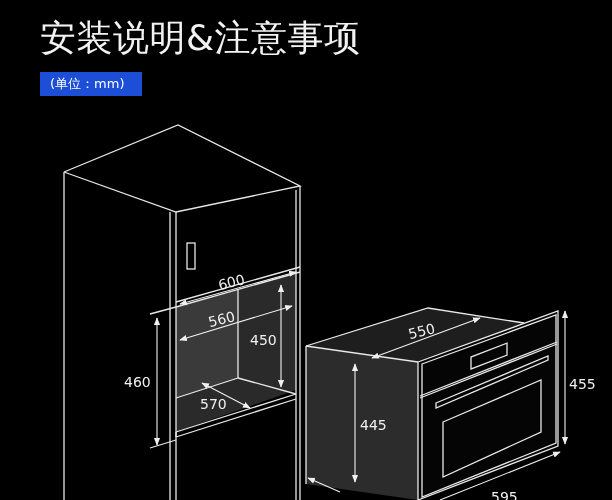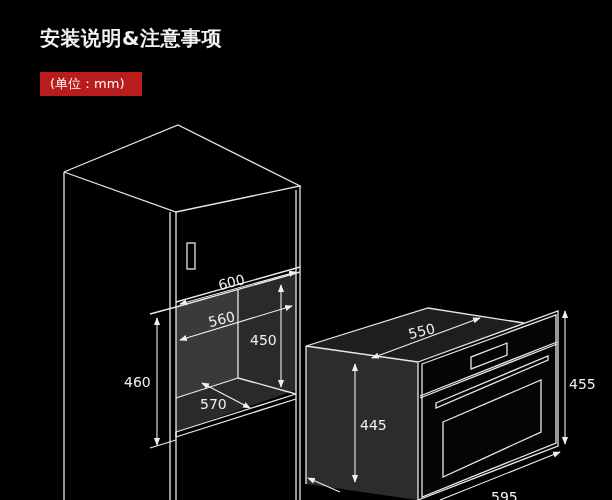--- a/index.html
+++ b/index.html
@@ -1,18 +1,18 @@
 <!DOCTYPE html>
 <html><head>
   <meta charset="utf-8">
   <style>
     html, body { margin: 0; padding: 0; background: #000; }
     body { width: 612px; height: 500px; position: relative; overflow: hidden; font-family: "DejaVu Sans", sans-serif; color: #fff; }
-    .title { position: absolute; left: 40px; top: 20px; font-size: 20px; font-weight: 700; letter-spacing: 0.5px; color: #f2f2f2; line-height: 36px; white-space: nowrap; }
-    .unit-badge { position: absolute; left: 40px; top: 72px; width: 102px; height: 24px; background: #b91c1c; color: #fff; font-size: 13px; line-height: 24px; padding-left: 10px; box-sizing: border-box; white-space: nowrap; }
+    .title { position: absolute; left: 40px; top: 20px; font-size: 36px; font-weight: 400; letter-spacing: 0.5px; color: #f2f2f2; line-height: 36px; white-space: nowrap; }
+    .unit-badge { position: absolute; left: 40px; top: 72px; width: 102px; height: 24px; background: #1d4ed8; color: #fff; font-size: 13px; line-height: 24px; padding-left: 10px; box-sizing: border-box; white-space: nowrap; }
     svg.diagram { position: absolute; left: 0; top: 0; }
     .dim { fill: #f0f0f0; font-family: "DejaVu Sans", sans-serif; font-size: 14px; }
   </style>
 </head>
 <body>
 
 <div class="title">安装说明&amp;注意事项</div>
 <div class="unit-badge">(单位：mm)</div>
 
 <svg class="diagram" width="612" height="500" viewBox="0 0 612 500">

